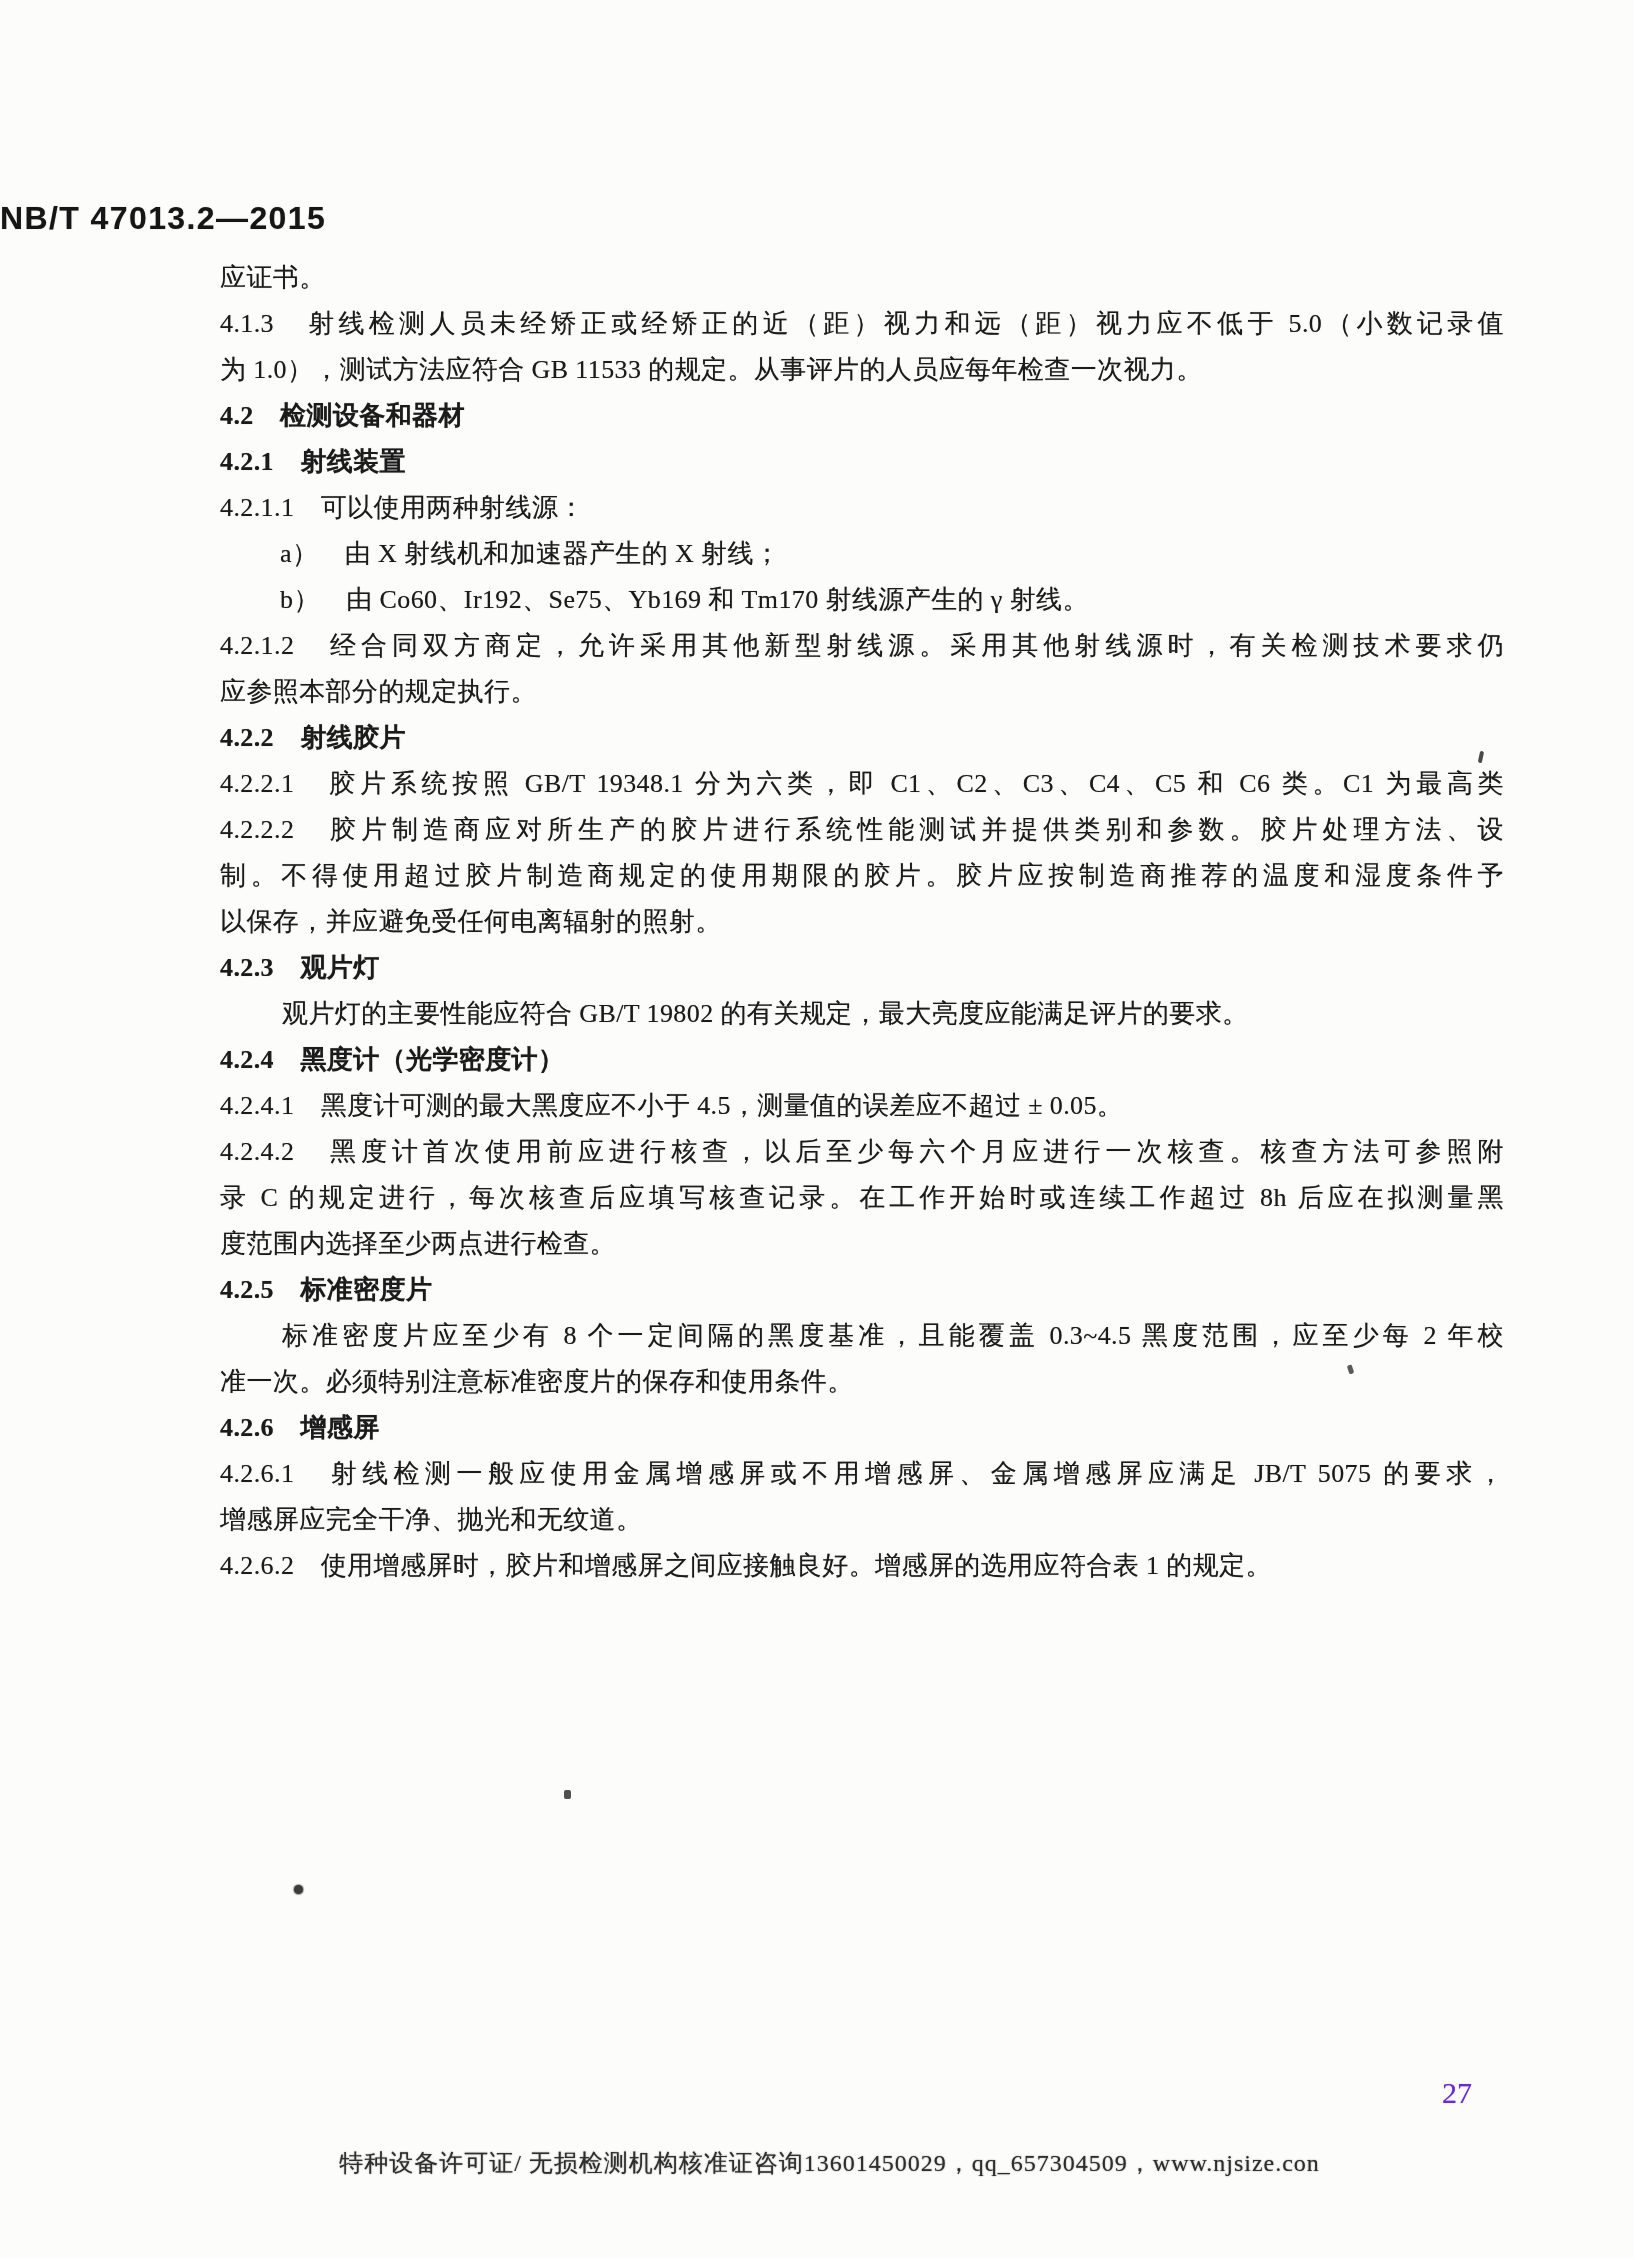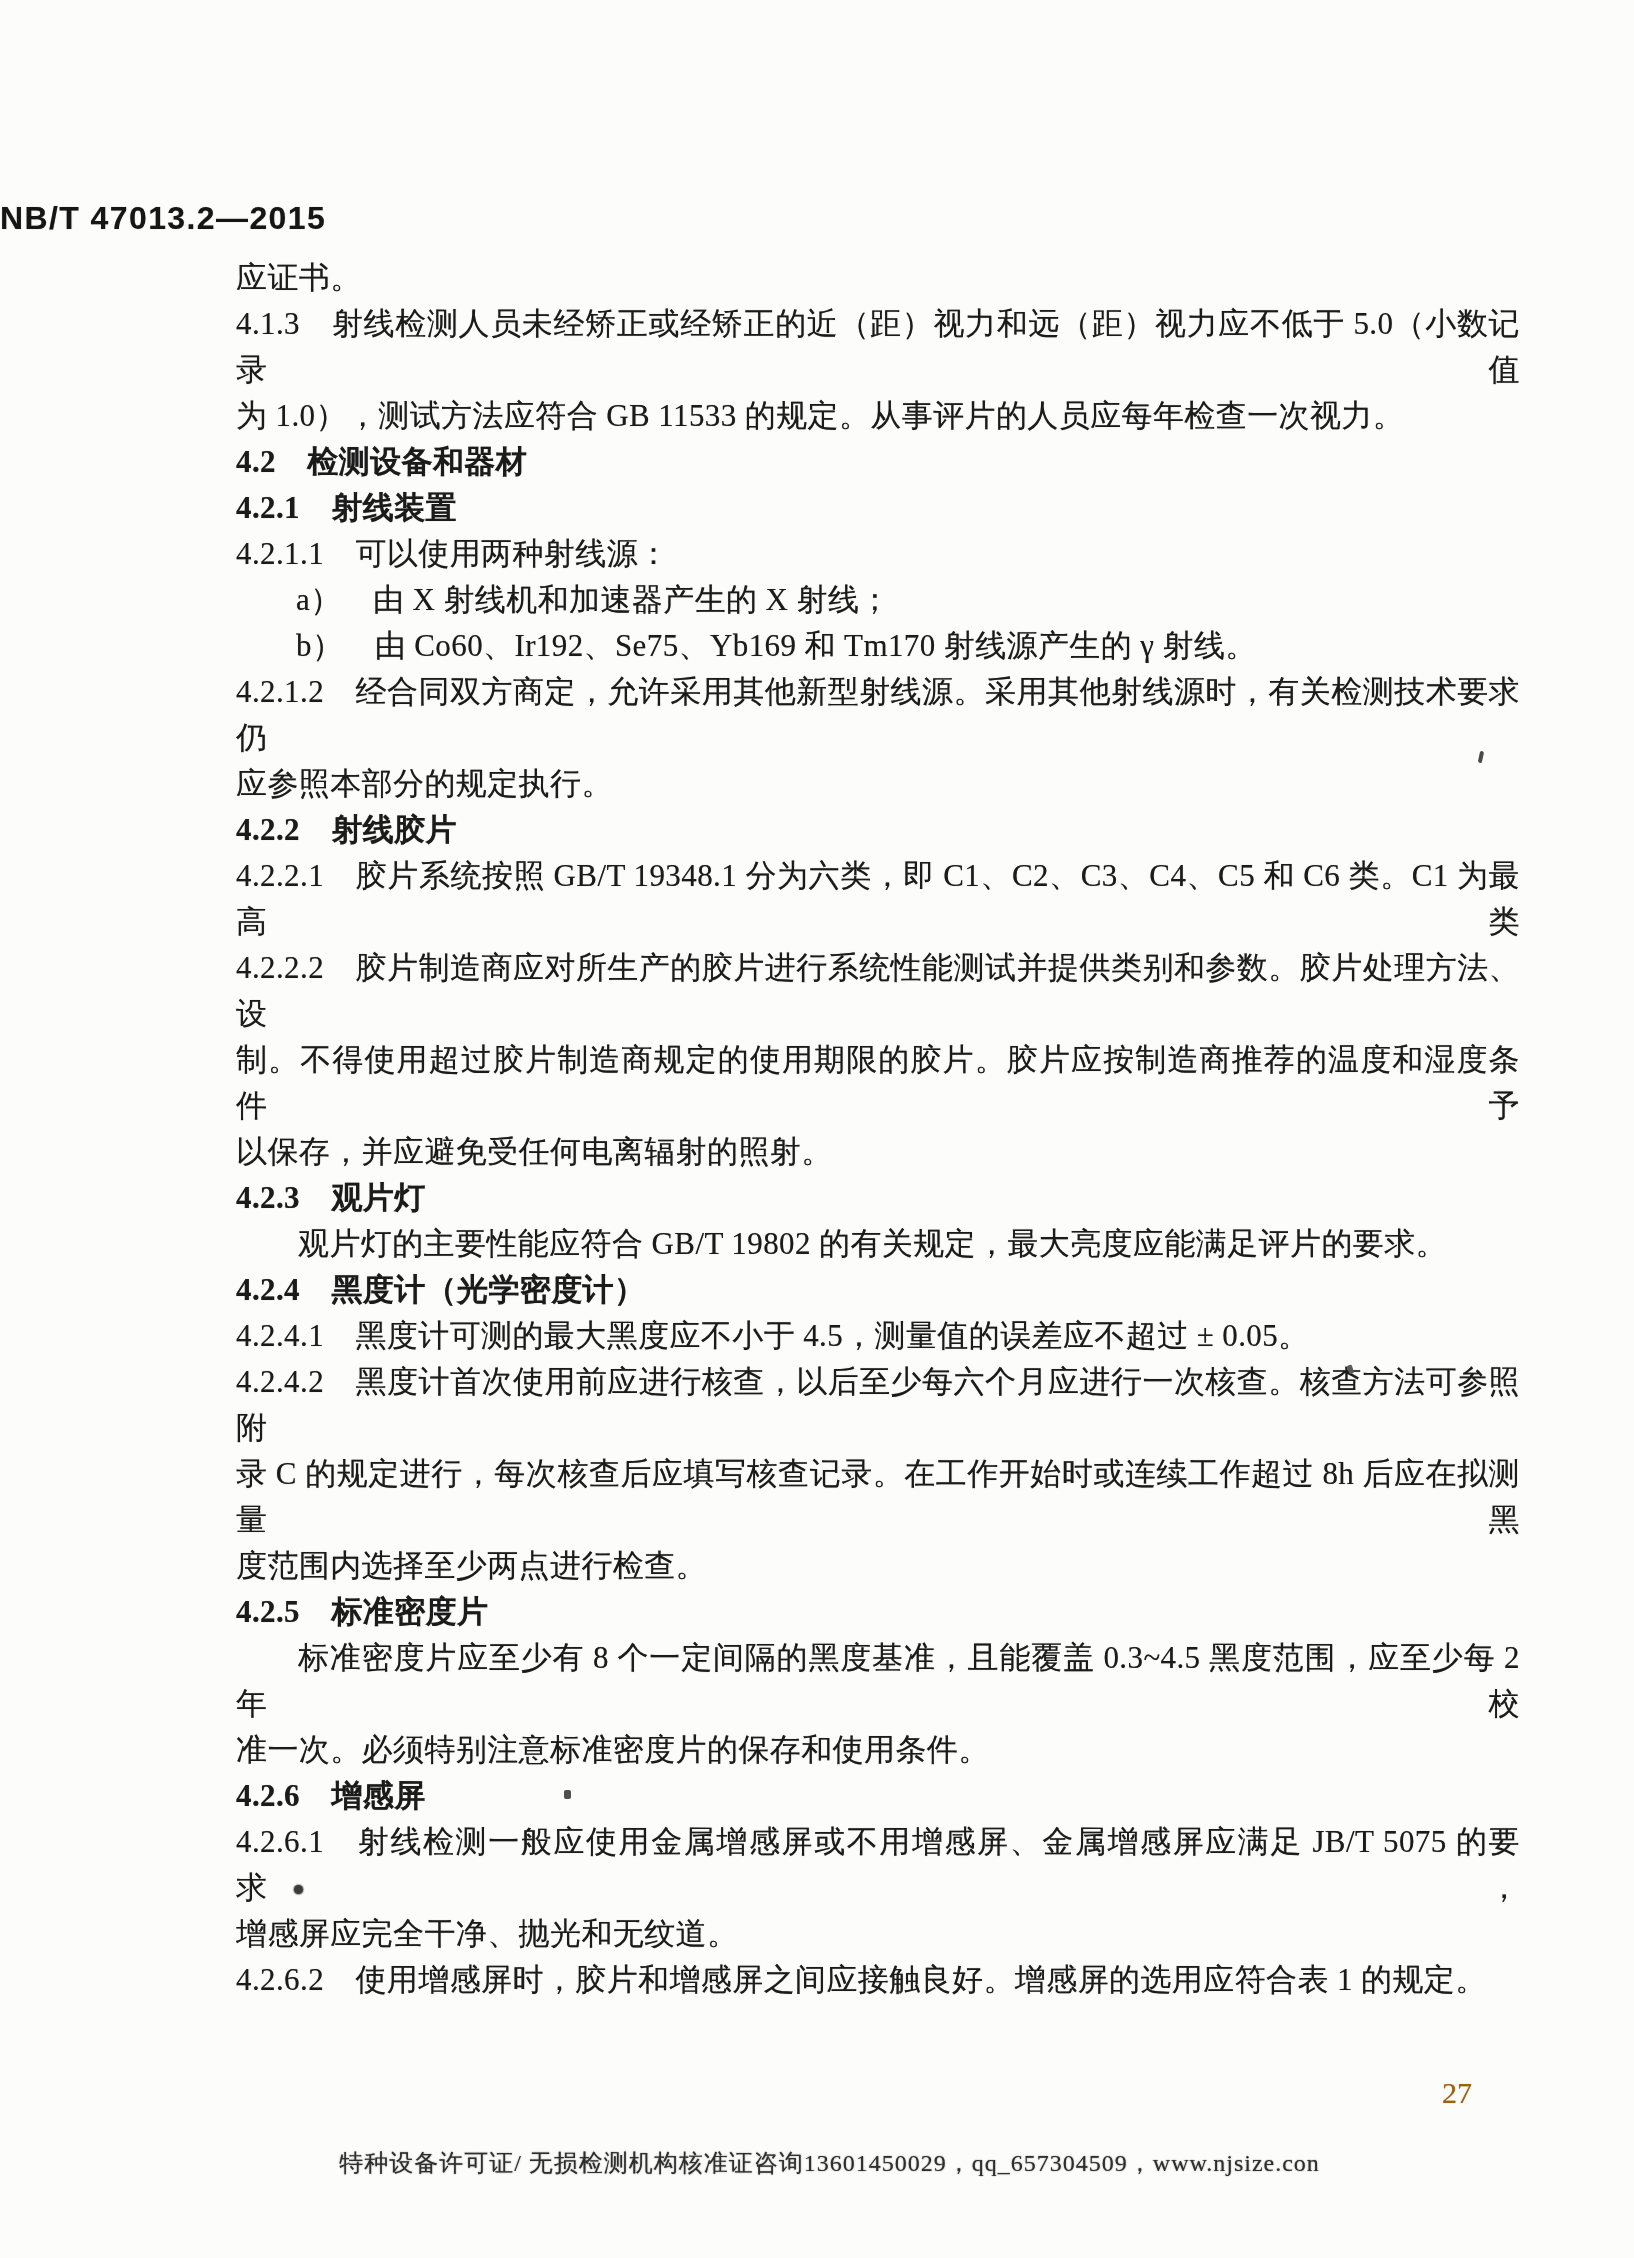--- a/index.html
+++ b/index.html
@@ -22,39 +22,39 @@
     font-family: "Liberation Sans", "DejaVu Sans", sans-serif;
     font-weight: 700;
     font-size: 32px;
     letter-spacing: 1.4px;
     color: #161616;
     text-shadow: 0 0 1px rgba(40,40,40,0.45);
   }
   .doc-body {
     position: absolute;
     top: 255px;
-    left: 236px;
+    left: 220px;
     width: 1284px;
-    font-size: 31px;
+    font-size: 26px;
     line-height: 46px;
     letter-spacing: 0.4px;
     text-shadow: 0 0 0.7px rgba(30,30,30,0.55);
   }
   .line { min-height: 46px; }
   .line.h  { font-weight: 700; }
   .line.bj { text-align: justify; text-align-last: justify; }
   .line.ab { padding-left: 60px; }
   .line.pi { text-indent: 62px; }
   .line.pij { text-indent: 62px; text-align: justify; text-align-last: justify; }
   .page-number {
     position: absolute;
     top: 2076px;
     left: 1442px;
     font-size: 30px;
-    color: #a16207;
+    color: #6d28d9;
     text-shadow: 0 0 1px rgba(60,60,60,0.5);
   }
   .doc-footer {
     position: absolute;
     top: 2147px;
     left: 0;
     width: 100%;
     text-align: center;
     font-size: 24px;
     letter-spacing: 1px;

